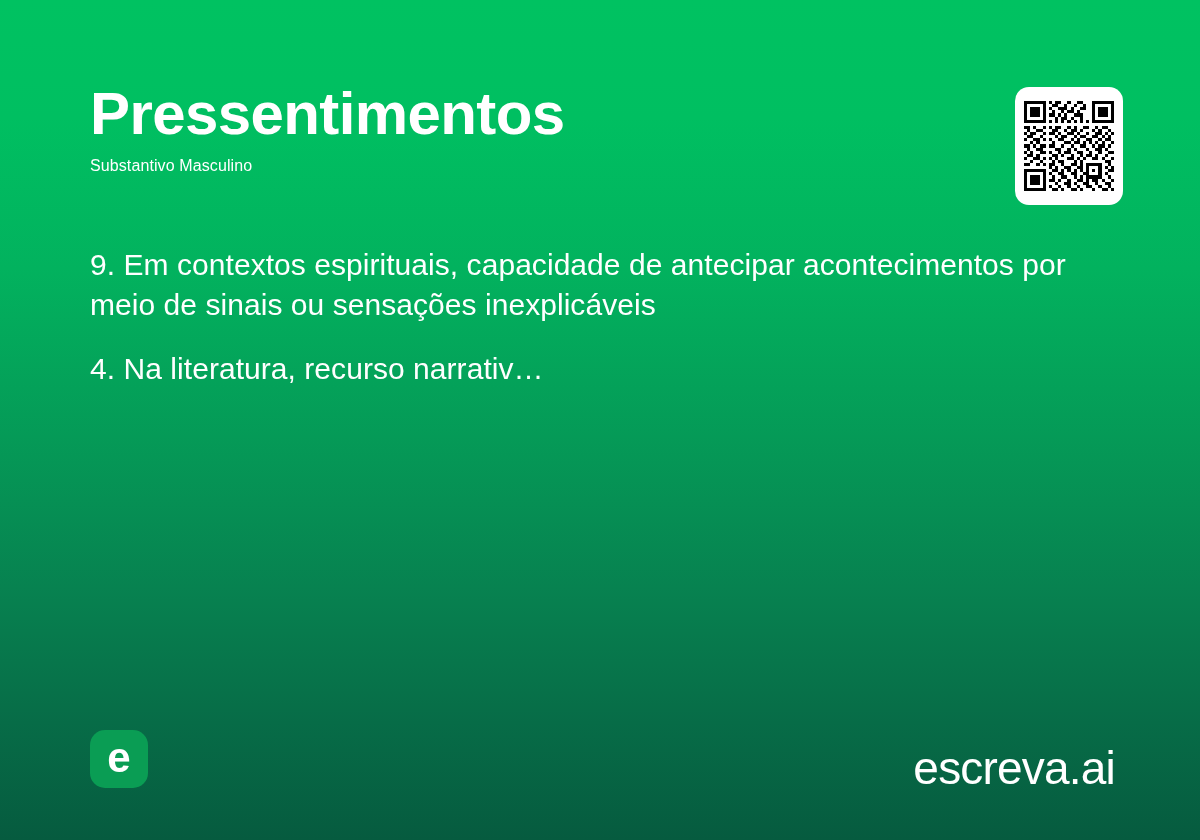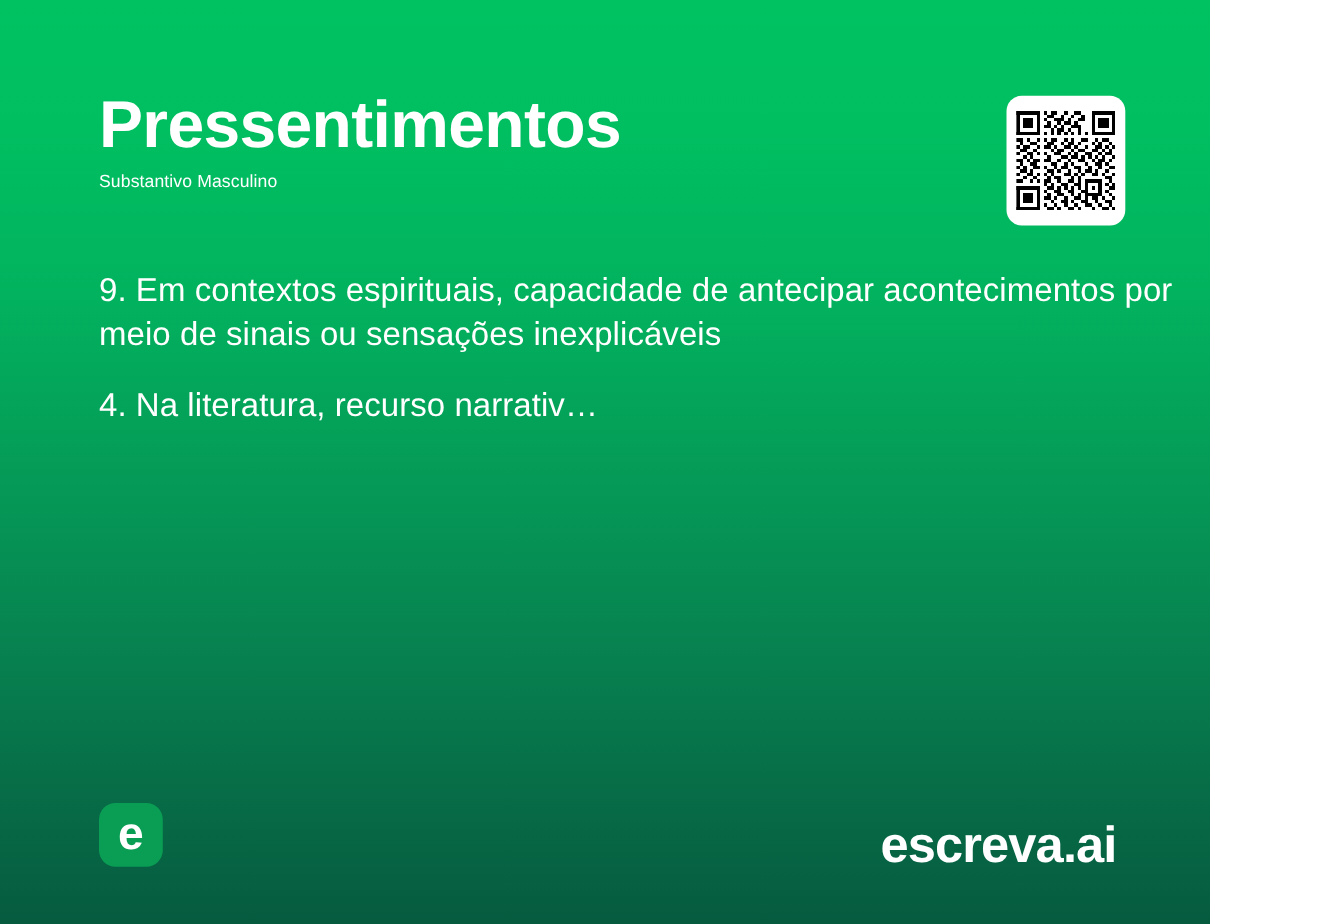--- a/index.html
+++ b/index.html
@@ -4,21 +4,21 @@
 <title>Pressentimentos — escreva.ai</title>
 <style>
   html, body {
     margin: 0;
     padding: 0;
     background: #ffffff;
   }
 
   #card {
     position: relative;
-    width: 1100px;
+    width: 1200px;
     height: 840px;
     overflow: hidden;
     background: linear-gradient(180deg,
         #00c261 0%,
         #00bf61 14%,
         #02b25e 32%,
         #059a57 52%,
         #078250 70%,
         #076c47 86%,
         #065b3f 100%);
@@ -135,21 +135,21 @@
     font-weight: 700;
     color: #ffffff;
   }
 
   #wordmark {
     position: absolute;
     right: 0;
     bottom: -3px;
     font-size: 46px;
     line-height: 1;
-    font-weight: 700;
+    font-weight: 400;
     letter-spacing: -0.8px;
     color: #ffffff;
     white-space: nowrap;
   }
 </style>
 </head>
 <body>
 
 <div id="card">
 

